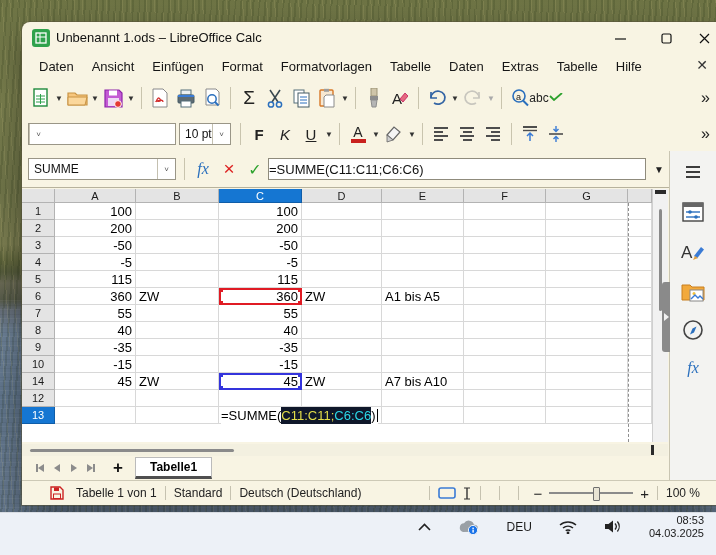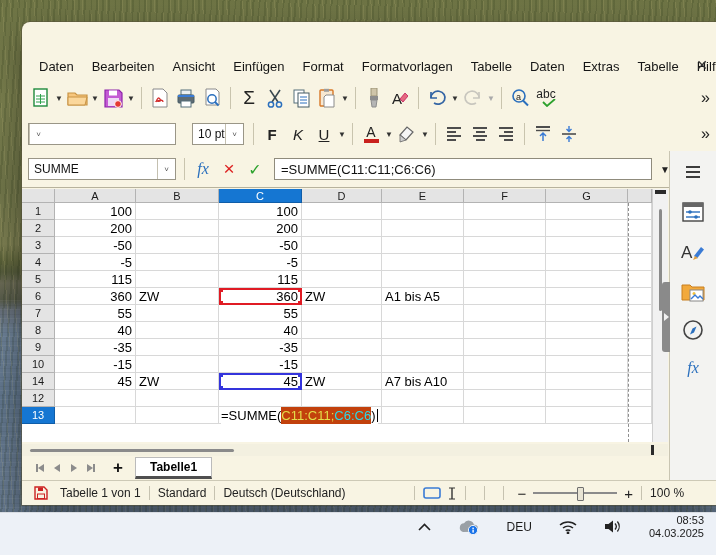--- a/index.html
+++ b/index.html
@@ -41,60 +41,60 @@
   .combo{height:22px;background:#fff;border:1px solid #9a9687;display:flex;align-items:center;box-sizing:border-box;}
   .combo .val{flex:1;font-size:12px;color:#111;padding-left:5px;white-space:nowrap;overflow:hidden;}
   .combo .arr{width:17px;height:100%;border-left:1px solid #c4c0b0;display:flex;align-items:center;justify-content:center;font-size:8px;color:#555;}
   .fmt-label{font-size:15px;color:#222;}
   .alni{display:flex;flex-direction:column;gap:2px;}
   .alni i{display:block;height:2px;background:#4d4d4d;}
   
   #fbar{left:0;top:129px;width:100%;height:37px;border-bottom:1px solid #b7b29c;box-sizing:border-box;display:flex;align-items:center;padding-left:6px;}
   #namebox{width:148px;}
   #f-input{height:22px;background:#fff;border:1px solid #8f8b7c;box-sizing:border-box;
-    font-size:13px;color:#111;display:flex;align-items:center;padding-left:6px;width:378px;margin-left:6px;}
+    font-size:13px;color:#111;display:flex;align-items:center;padding-left:0;width:378px;}
   .fico{width:26px;display:flex;justify-content:center;font-size:15px;}
   
   #grid{left:0;top:167px;width:630px;height:253px;background:#fff;overflow:hidden;}
   .grow{display:flex;}
   .hcell,.rhd{background:#e4e4e4;border-right:1px solid #b3b3b3;border-bottom:1px solid #b3b3b3;
     box-sizing:border-box;font-size:11px;color:#1c1c1c;display:flex;align-items:center;justify-content:center;}
   .hcell{height:14px;}
   .hcell.active,.rhd.active{background:#1576d2;color:#fff;border-color:#0f5da8;}
   .rhd{width:33px;height:17px;flex:0 0 33px;}
   .cell{height:17px;border-right:1px solid #d8d8d8;border-bottom:1px solid #d8d8d8;box-sizing:border-box;
     font-size:13px;color:#000;display:flex;align-items:center;padding:0 3px;white-space:nowrap;overflow:visible;}
   .cell.num{justify-content:flex-end;}
   #pagebreak{left:606px;top:14px;width:0;height:239px;border-left:1px dashed #8f8f8f;z-index:5;}
   .refbox{position:absolute;box-sizing:border-box;border:2px solid;z-index:4;}
   .refbox i{position:absolute;width:4px;height:4px;background:inherit;}
   .refbox .h1{left:-2px;top:-2px;}.refbox .h2{right:-2px;top:-2px;}
   .refbox .h3{left:-2px;bottom:-2px;}.refbox .h4{right:-2px;bottom:-2px;}
   #formula-cell{left:199px;top:218px;height:17px;line-height:17px;font-size:13px;white-space:nowrap;z-index:6;background:#fff;display:flex;align-items:center;}
-  #formula-cell .hl{background:#c2410c;}
+  #formula-cell .hl{background:#0f172a;}
   #cursor{display:inline-block;width:1px;height:13px;background:#000;margin-left:1px;}
   
   #vscroll{left:630px;top:167px;width:16px;height:253px;background:#f1f1f1;border-left:1px solid #cfcfcf;box-sizing:border-box;}
   #vs-split{position:absolute;left:2px;top:1px;width:11px;height:4px;background:#2b2b2b;}
   #vs-thumb{position:absolute;left:6px;top:20px;width:3px;height:102px;background:#8a8a8a;border-radius:2px;}
   #hscroll{left:0;top:422px;width:646px;height:12px;background:#f3f0e0;}
   #hs-thumb{position:absolute;left:8px;top:5px;width:204px;height:3px;background:#8a8a8a;border-radius:2px;}
   #hs-split{position:absolute;left:629px;top:1px;width:3px;height:10px;background:#2b2b2b;}
   
   #tabsrow{left:0;top:434px;width:646px;height:24px;display:flex;align-items:center;}
   .navbtn{width:16px;height:16px;display:flex;align-items:center;justify-content:center;}
   .tri{width:0;height:0;border-top:4px solid transparent;border-bottom:4px solid transparent;}
   .tri.r{border-left:6px solid #8c8c8c;} .tri.l{border-right:6px solid #8c8c8c;}
   .bar{width:2px;height:8px;background:#8c8c8c;}
   #addsheet{font-size:17px;font-weight:bold;color:#111;margin:0 12px 0 14px;}
   #tab-active{background:#fff;border:1px solid #bbb;border-bottom:3px solid #4f4f4f;padding:2px 14px;
     font-size:12px;font-weight:bold;color:#000;}
   
   #statusbar{left:0;top:458px;width:100%;height:25px;border-top:1px solid #cdc9b6;box-sizing:border-box;
-    display:flex;align-items:center;font-size:12px;color:#222;}
+    display:flex;align-items:center;font-size:12px;color:#222;justify-content:center;}
   .ssep{width:1px;height:14px;background:#c6c2b0;margin:0 8px;}
   #zoomtrack{width:84px;height:2px;background:#8b8b8b;position:relative;margin:0 7px;}
   #zoomthumb{position:absolute;left:44px;top:-5px;width:5px;height:12px;background:#e8e4d4;border:1px solid #6f6f6f;border-radius:1px;}
   .zpm{font-size:15px;color:#222;}
   
   #sidebar{left:647px;top:129px;width:47px;height:329px;background:#f3f3f1;border-left:1px solid #c9c5b2;box-sizing:border-box;}
   .sbi{position:absolute;left:8px;width:30px;height:26px;display:flex;align-items:center;justify-content:center;}
   #sb-handle{position:absolute;left:-8px;top:131px;width:8px;height:70px;background:#8a8a8a;border-radius:3px 0 0 3px;display:flex;align-items:center;justify-content:center;}
   #sb-handle .tri-w{width:0;height:0;border-top:4px solid transparent;border-bottom:4px solid transparent;border-left:5px solid #f2f2f2;}
   .hamb{display:flex;flex-direction:column;gap:3px;}
@@ -102,24 +102,47 @@
   .fx-text{font-size:16px;color:#2a6fbd;font-style:italic;font-family:"Liberation Serif",serif;}
 </style>
 </head>
 <body>
 
 <div id="stage">
   <div id="desktop" class="abs"></div>
 
   <div id="win" class="abs">
 
+    <div id="titlebar" class="abs">
+      <svg class="abs" style="left:10px;top:7px" width="18" height="18">
+        <rect x="0" y="0" width="18" height="18" rx="3" fill="#2fa24c"></rect>
+        <rect x="4" y="4" width="10" height="10" fill="none" stroke="#fff" stroke-width="1.3"></rect>
+        <line x1="4" y1="8" x2="14" y2="8" stroke="#fff" stroke-width="1"></line>
+        <line x1="8" y1="4" x2="8" y2="14" stroke="#fff" stroke-width="1"></line>
+      </svg>
+      <span class="title">Unbenannt 1.ods – LibreOffice Calc</span>
+      <div class="winbtn" style="left:583px">
+          <svg width="11" height="11">
+            <line x1="0" y1="6" x2="11" y2="6" stroke="#111" stroke-width="1.2"></line>
+          </svg>
+        </div>
+      <div class="winbtn" style="left:629px">
+          <svg width="11" height="11">
+            <rect x="1" y="1" width="9" height="9" rx="1.5" fill="none" stroke="#111" stroke-width="1.2"></rect>
+          </svg>
+        </div>
+      <div class="winbtn" style="left:667px">
+          <svg width="11" height="11">
+            <path d="M1,1 L10,10 M10,1 L1,10" stroke="#111" stroke-width="1.2"></path>
+          </svg>
+        </div>
+    </div>
 
     <div id="menubar" class="abs">
       <span class="menu-item">Daten</span>
-      <span class="menu-item">Bearbeiten</span>
       <span class="menu-item">Ansicht</span>
       <span class="menu-item">Einfügen</span>
       <span class="menu-item">Format</span>
       <span class="menu-item">Formatvorlagen</span>
       <span class="menu-item">Tabelle</span>
       <span class="menu-item">Daten</span>
       <span class="menu-item">Extras</span>
       <span class="menu-item">Tabelle</span>
       <span class="menu-item">Hilfe</span>
     </div>
@@ -234,35 +257,35 @@
         <div class="dd" style="color:#aaa">▼</div>
       <div class="tsep"></div>
       <div class="tbi">
         <svg width="20" height="20">
             <circle cx="9" cy="8" r="6" fill="none" stroke="#2a6fbd" stroke-width="1.6"></circle>
             <line x1="13" y1="12.5" x2="18" y2="17.5" stroke="#2a6fbd" stroke-width="2"></line>
             <text x="6" y="12" font-size="9" fill="#222" font-family="Liberation Sans,sans-serif">a</text>
           </svg>
       </div>
       <div class="tbi">
-        <div style="display:flex;flex-direction:column;align-items:flex-end;line-height:10px;">
+        <div style="display:flex;flex-direction:row;align-items:flex-start;line-height:10px;">
           <span style="font-size:12px;color:#222">abc</span>
           <svg width="14" height="8">
               <path d="M1,3 l4,4 l8,-7" fill="none" stroke="#2da12d" stroke-width="1.8"></path>
             </svg>
         </div>
       </div>
       <span class="overflow" style="position:absolute;right:6px">»</span>
     </div>
 
     <div id="tb-fmt" class="toolbar abs">
       <div class="combo" style="width:148px">
           <span class="arr">˅</span>
       </div>
-      <div class="combo" style="width:52px;margin-left:16px">
+      <div class="combo" style="width:52px;margin-left:3px">
         <span class="val">10 pt</span>
           <span class="arr">˅</span>
       </div>
       <div class="tsep" style="margin-left:9px"></div>
       <div class="tbi">
           <span class="fmt-label" style="font-weight:bold">F</span>
         </div>
       <div class="tbi">
           <span class="fmt-label" style="font-style:italic">K</span>
         </div>

